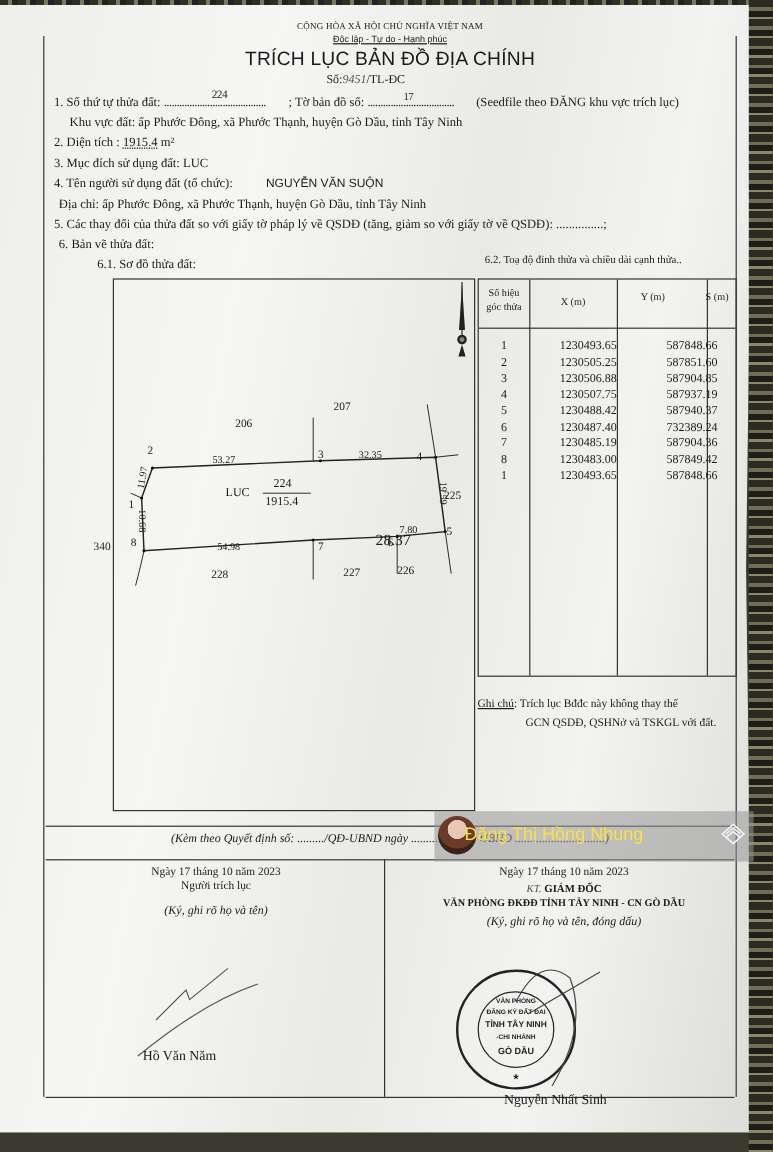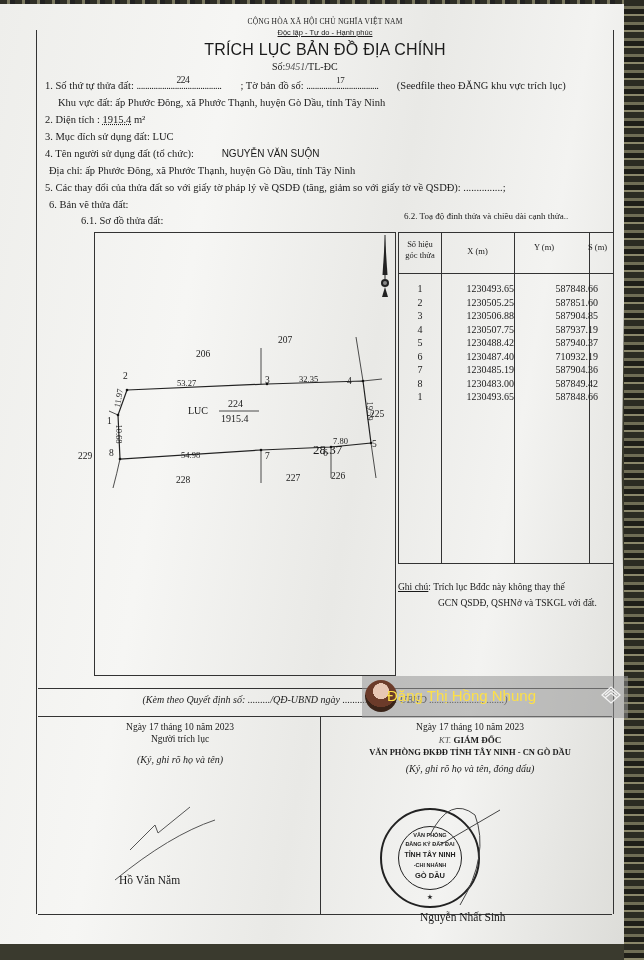--- a/index.html
+++ b/index.html
@@ -147,21 +147,21 @@
   <span class="abs" style="left:93px;top:172px;font-size:10px;">LUC</span>
   <span class="abs" style="left:133px;top:165px;font-size:10px;">224</span>
   <span class="abs" style="left:126px;top:180px;font-size:10px;">1915.4</span>
 
   <span class="abs" style="left:78px;top:116px;font-size:9.5px;margin-left:23px;">206</span>
   <span class="abs" style="left:183px;top:102px;font-size:9.5px;">207</span>
   <span class="abs" style="left:275px;top:176px;font-size:9.5px;">225</span>
   <span class="abs" style="left:236px;top:238px;font-size:9.5px;">226</span>
   <span class="abs" style="left:191px;top:240px;font-size:9.5px;">227</span>
   <span class="abs" style="left:81px;top:242px;font-size:9.5px;">228</span>
-  <span class="abs" style="left:-17px;top:218px;font-size:9.5px;">229</span>
+  <span class="abs" style="left:-17px;top:218px;font-size:9.5px;">340</span>
 </div>
 
 <div class="box" style="left:398px;top:232px;width:214px;height:330px;">
   <div class="abs" style="left:0;top:0;width:214px;height:40px;border-bottom:1px solid #333;"></div>
   <div class="abs" style="left:42px;top:0;width:0;height:330px;border-left:1px solid #333;"></div>
   <div class="abs" style="left:115px;top:0;width:0;height:330px;border-left:1px solid #333;"></div>
   <div class="abs" style="left:190px;top:0;width:0;height:330px;border-left:1px solid #333;"></div>
   <div class="abs coords-hdr center" style="left:1px;top:6px;width:40px;line-height:11px;">Số hiệu góc thửa</div>
   <div class="abs coords-hdr center" style="left:42px;top:13px;width:73px;">X (m)</div>
   <div class="abs coords-hdr center" style="left:115px;top:9px;width:60px;">Y (m)</div>
@@ -189,21 +189,21 @@
         <span class="abs mono-num" style="right:15px;">587937.19</span>
       </div>
     <div style="position:relative;height:13.5px;">
         <span class="abs mono-num center" style="left:0;width:42px;">5</span>
         <span class="abs mono-num" style="right:99px;">1230488.42</span>
         <span class="abs mono-num" style="right:15px;">587940.37</span>
       </div>
     <div style="position:relative;height:13.5px;">
         <span class="abs mono-num center" style="left:0;width:42px;">6</span>
         <span class="abs mono-num" style="right:99px;">1230487.40</span>
-        <span class="abs mono-num" style="right:15px;">710932.19</span>
+        <span class="abs mono-num" style="right:15px;">732389.24</span>
       </div>
     <div style="position:relative;height:13.5px;">
         <span class="abs mono-num center" style="left:0;width:42px;">7</span>
         <span class="abs mono-num" style="right:99px;">1230485.19</span>
         <span class="abs mono-num" style="right:15px;">587904.36</span>
       </div>
     <div style="position:relative;height:13.5px;">
         <span class="abs mono-num center" style="left:0;width:42px;">8</span>
         <span class="abs mono-num" style="right:99px;">1230483.00</span>
         <span class="abs mono-num" style="right:15px;">587849.42</span>

